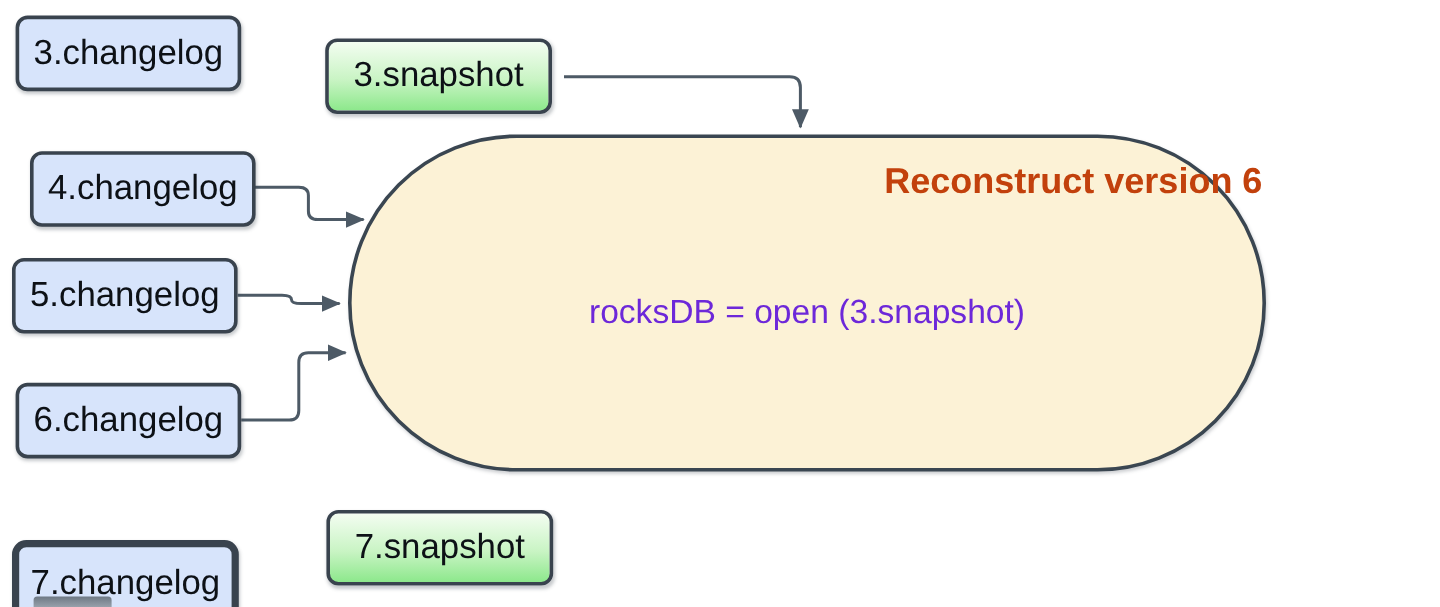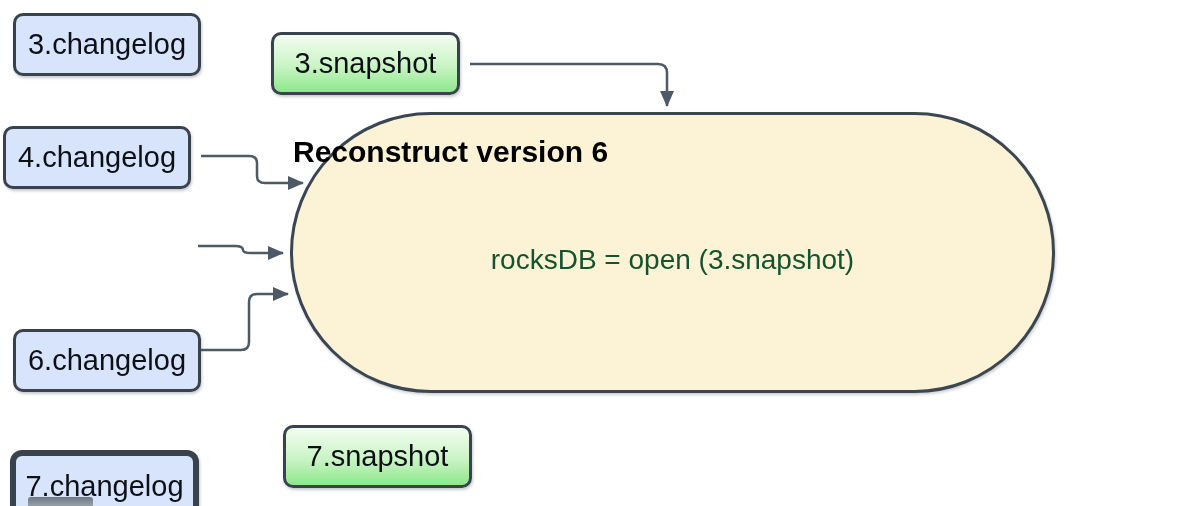--- a/index.html
+++ b/index.html
@@ -59,35 +59,35 @@
     border: 3px solid #3a4651;
     border-radius: 141px;
     box-shadow: 1px 2px 3px rgba(55, 65, 75, 0.25);
   }
 
   .stadium-title {
     position: absolute;
     left: 0;
     right: 0;
     top: 20px;
-    text-align: left;
+    text-align: right;
     font-weight: bold;
     font-size: 30px;
-    color: #000000;
+    color: #c2410c;
   }
 
   .stadium-code {
     position: absolute;
     left: 0;
     right: 0;
     top: 126px;
     text-align: center;
     font-size: 28px;
     line-height: 37px;
-    color: #14532d;
+    color: #6d28d9;
   }
 
   .edges-layer {
     position: absolute;
     left: 0;
     top: 0;
     width: 1200px;
     height: 506px;
     pointer-events: none;
   }
@@ -98,25 +98,25 @@
     top: 497px;
     width: 65px;
     height: 9px;
     background: linear-gradient(180deg, #6d7884 0%, #97a1ab 100%);
     border-radius: 3px 3px 0 0;
   }
 
   
   #n-changelog3 { left: 13px;  top: 13px;  }
   #n-snapshot3  { left: 271px; top: 32px;  }
-  #n-changelog4 { left: 3px;  top: 126px; }
+  #n-changelog4 { left: 25px;  top: 126px; }
   #n-changelog5 { left: 10px;  top: 215px; }
-  #n-changelog6 { left: 13px;  top: 329px; }
+  #n-changelog6 { left: 13px;  top: 319px; }
   #n-changelog7 { left: 10px;  top: 424px; }
-  #n-snapshot7  { left: 283px; top: 425px; }
+  #n-snapshot7  { left: 272px; top: 425px; }
 </style>
 </head>
 <body>
 
 <div class="canvas">
 
   <svg class="edges-layer" viewBox="0 0 1200 506" xmlns="http://www.w3.org/2000/svg">
     <defs>
       <marker id="arrowhead" markerUnits="userSpaceOnUse" markerWidth="17" markerHeight="14" refX="15" refY="7" orient="auto">
         <path d="M0,0 L16,7 L0,14 Z" fill="#4d5a66"></path>
@@ -133,20 +133,23 @@
   </div>
 
   <div class="node node-green" id="n-snapshot3">
     <span>3.snapshot</span>
   </div>
 
   <div class="node node-blue" id="n-changelog4">
     <span>4.changelog</span>
   </div>
 
+  <div class="node node-blue" id="n-changelog5">
+    <span>5.changelog</span>
+  </div>
 
   <div class="node node-blue" id="n-changelog6">
     <span>6.changelog</span>
   </div>
 
   <div class="node node-blue thick" id="n-changelog7">
     <span>7.changelog</span>
   </div>
 
   <div class="node node-green" id="n-snapshot7">

